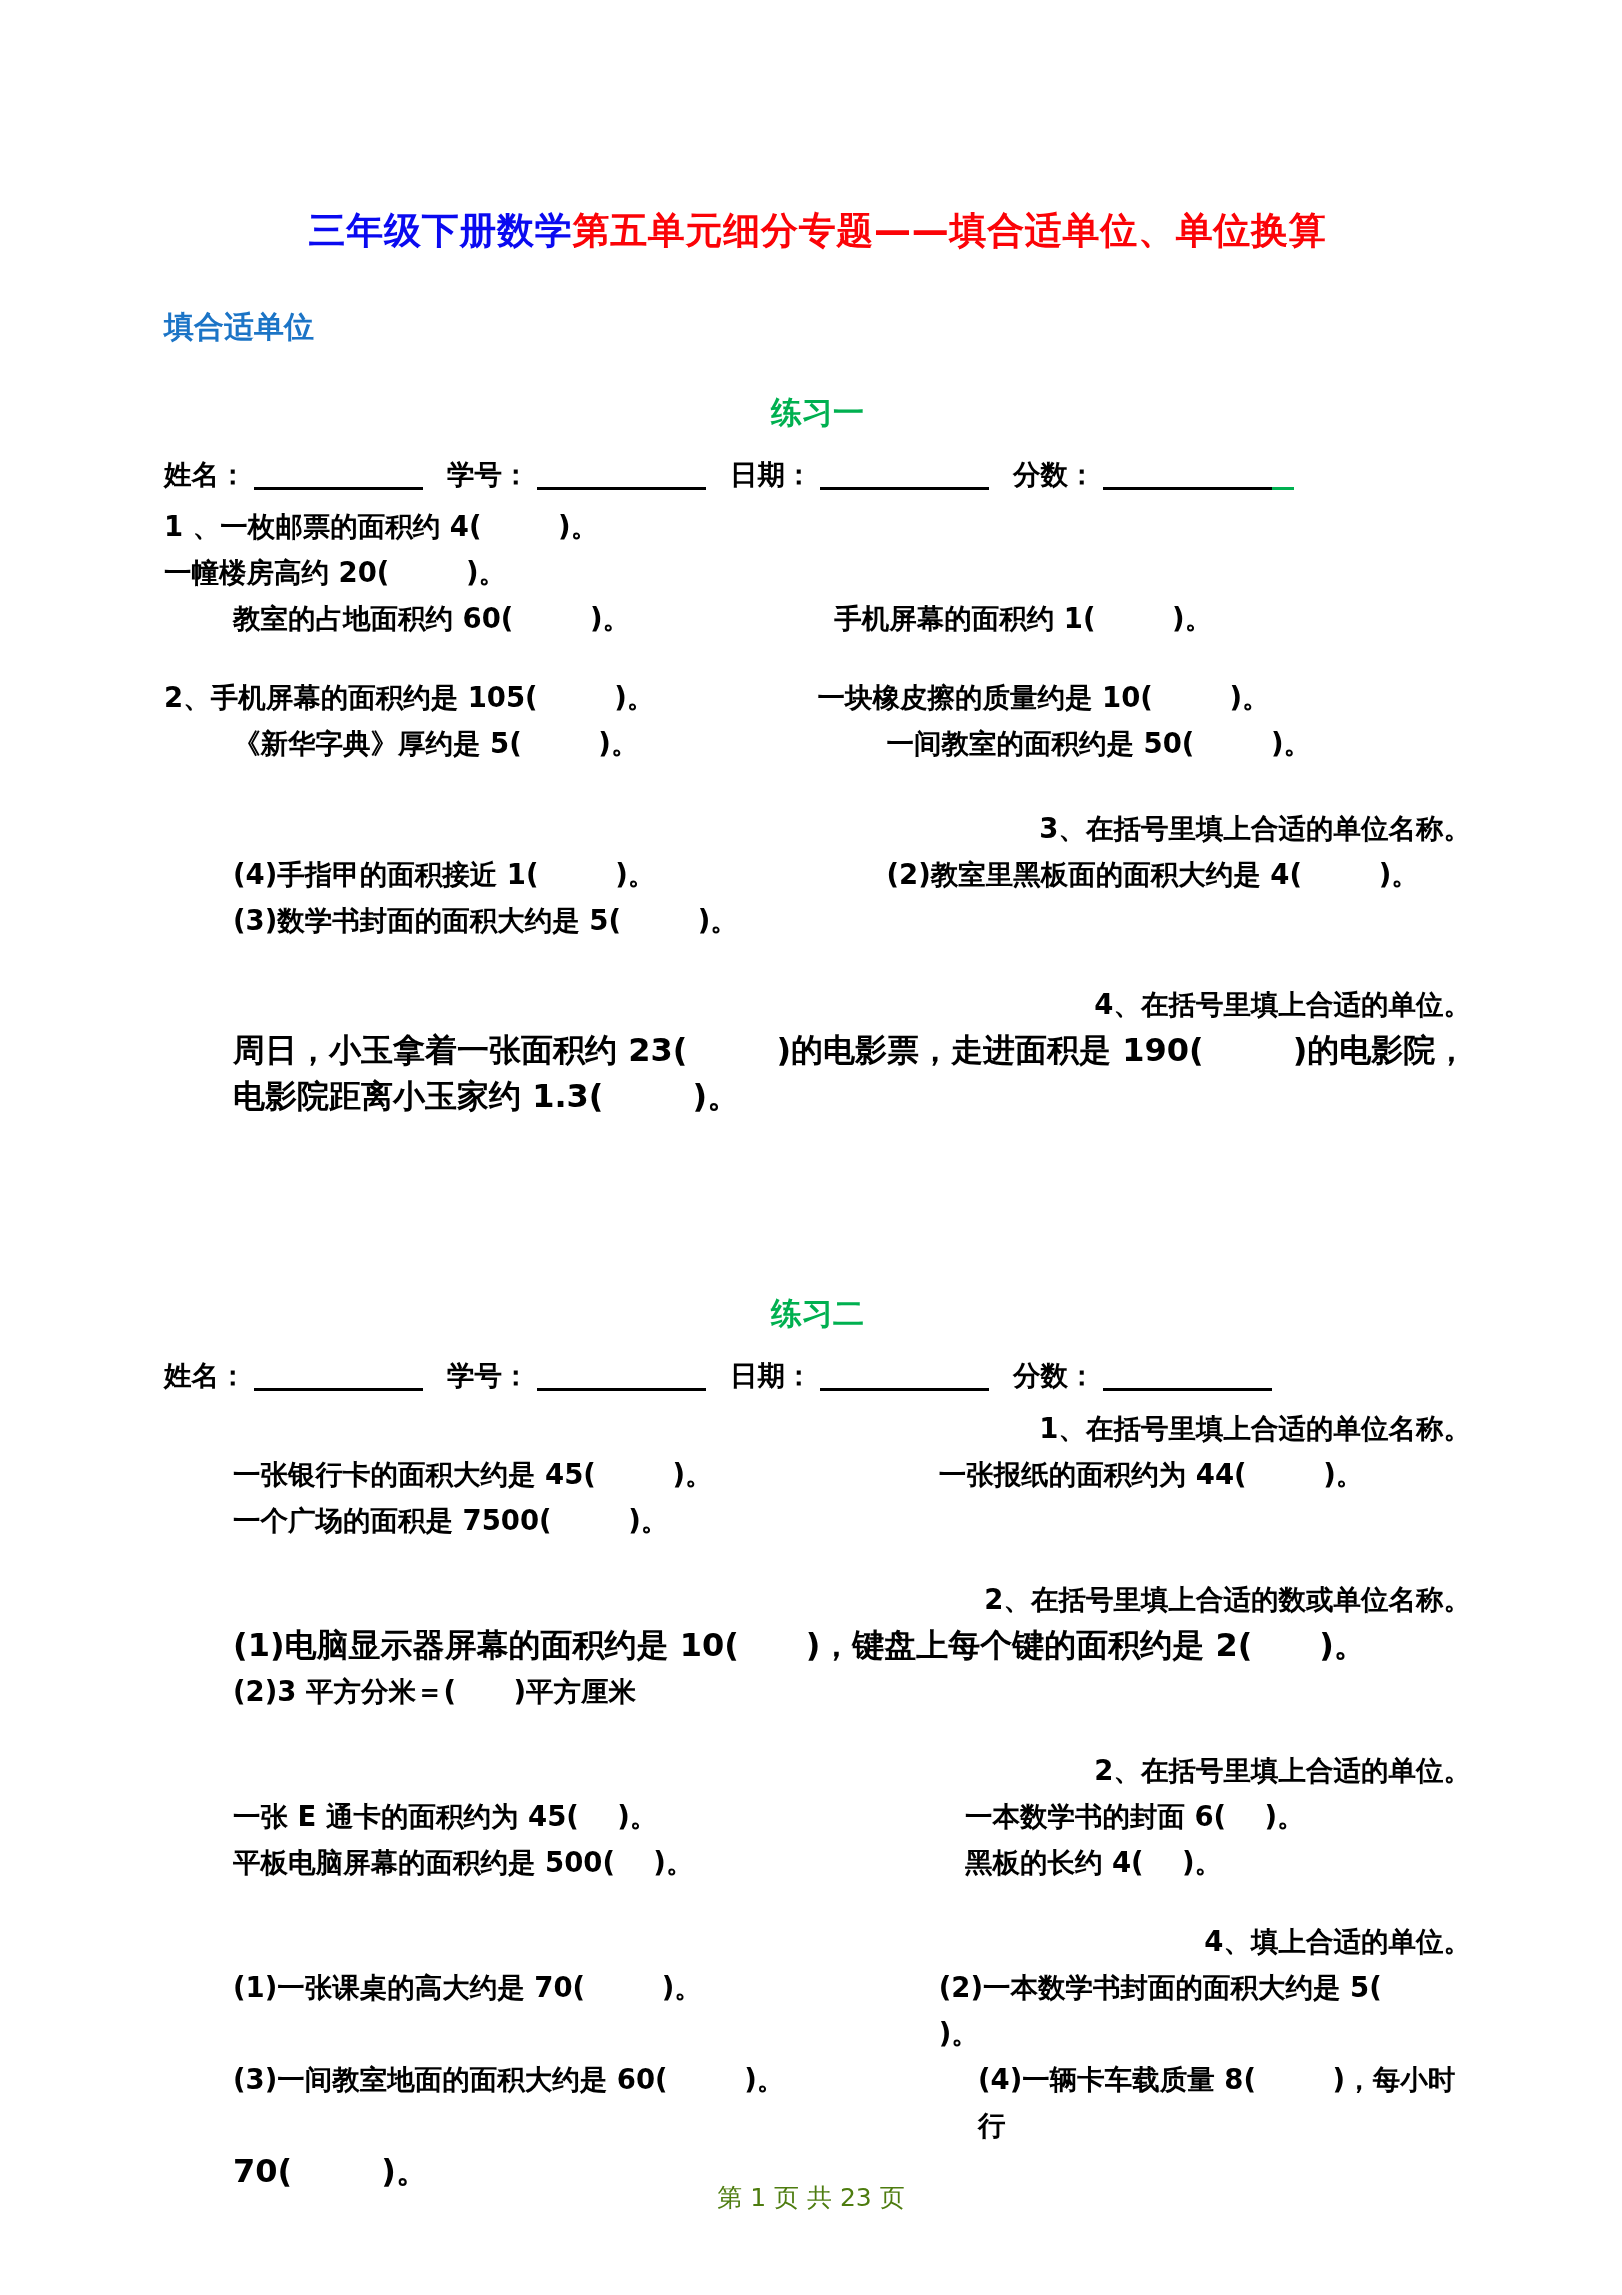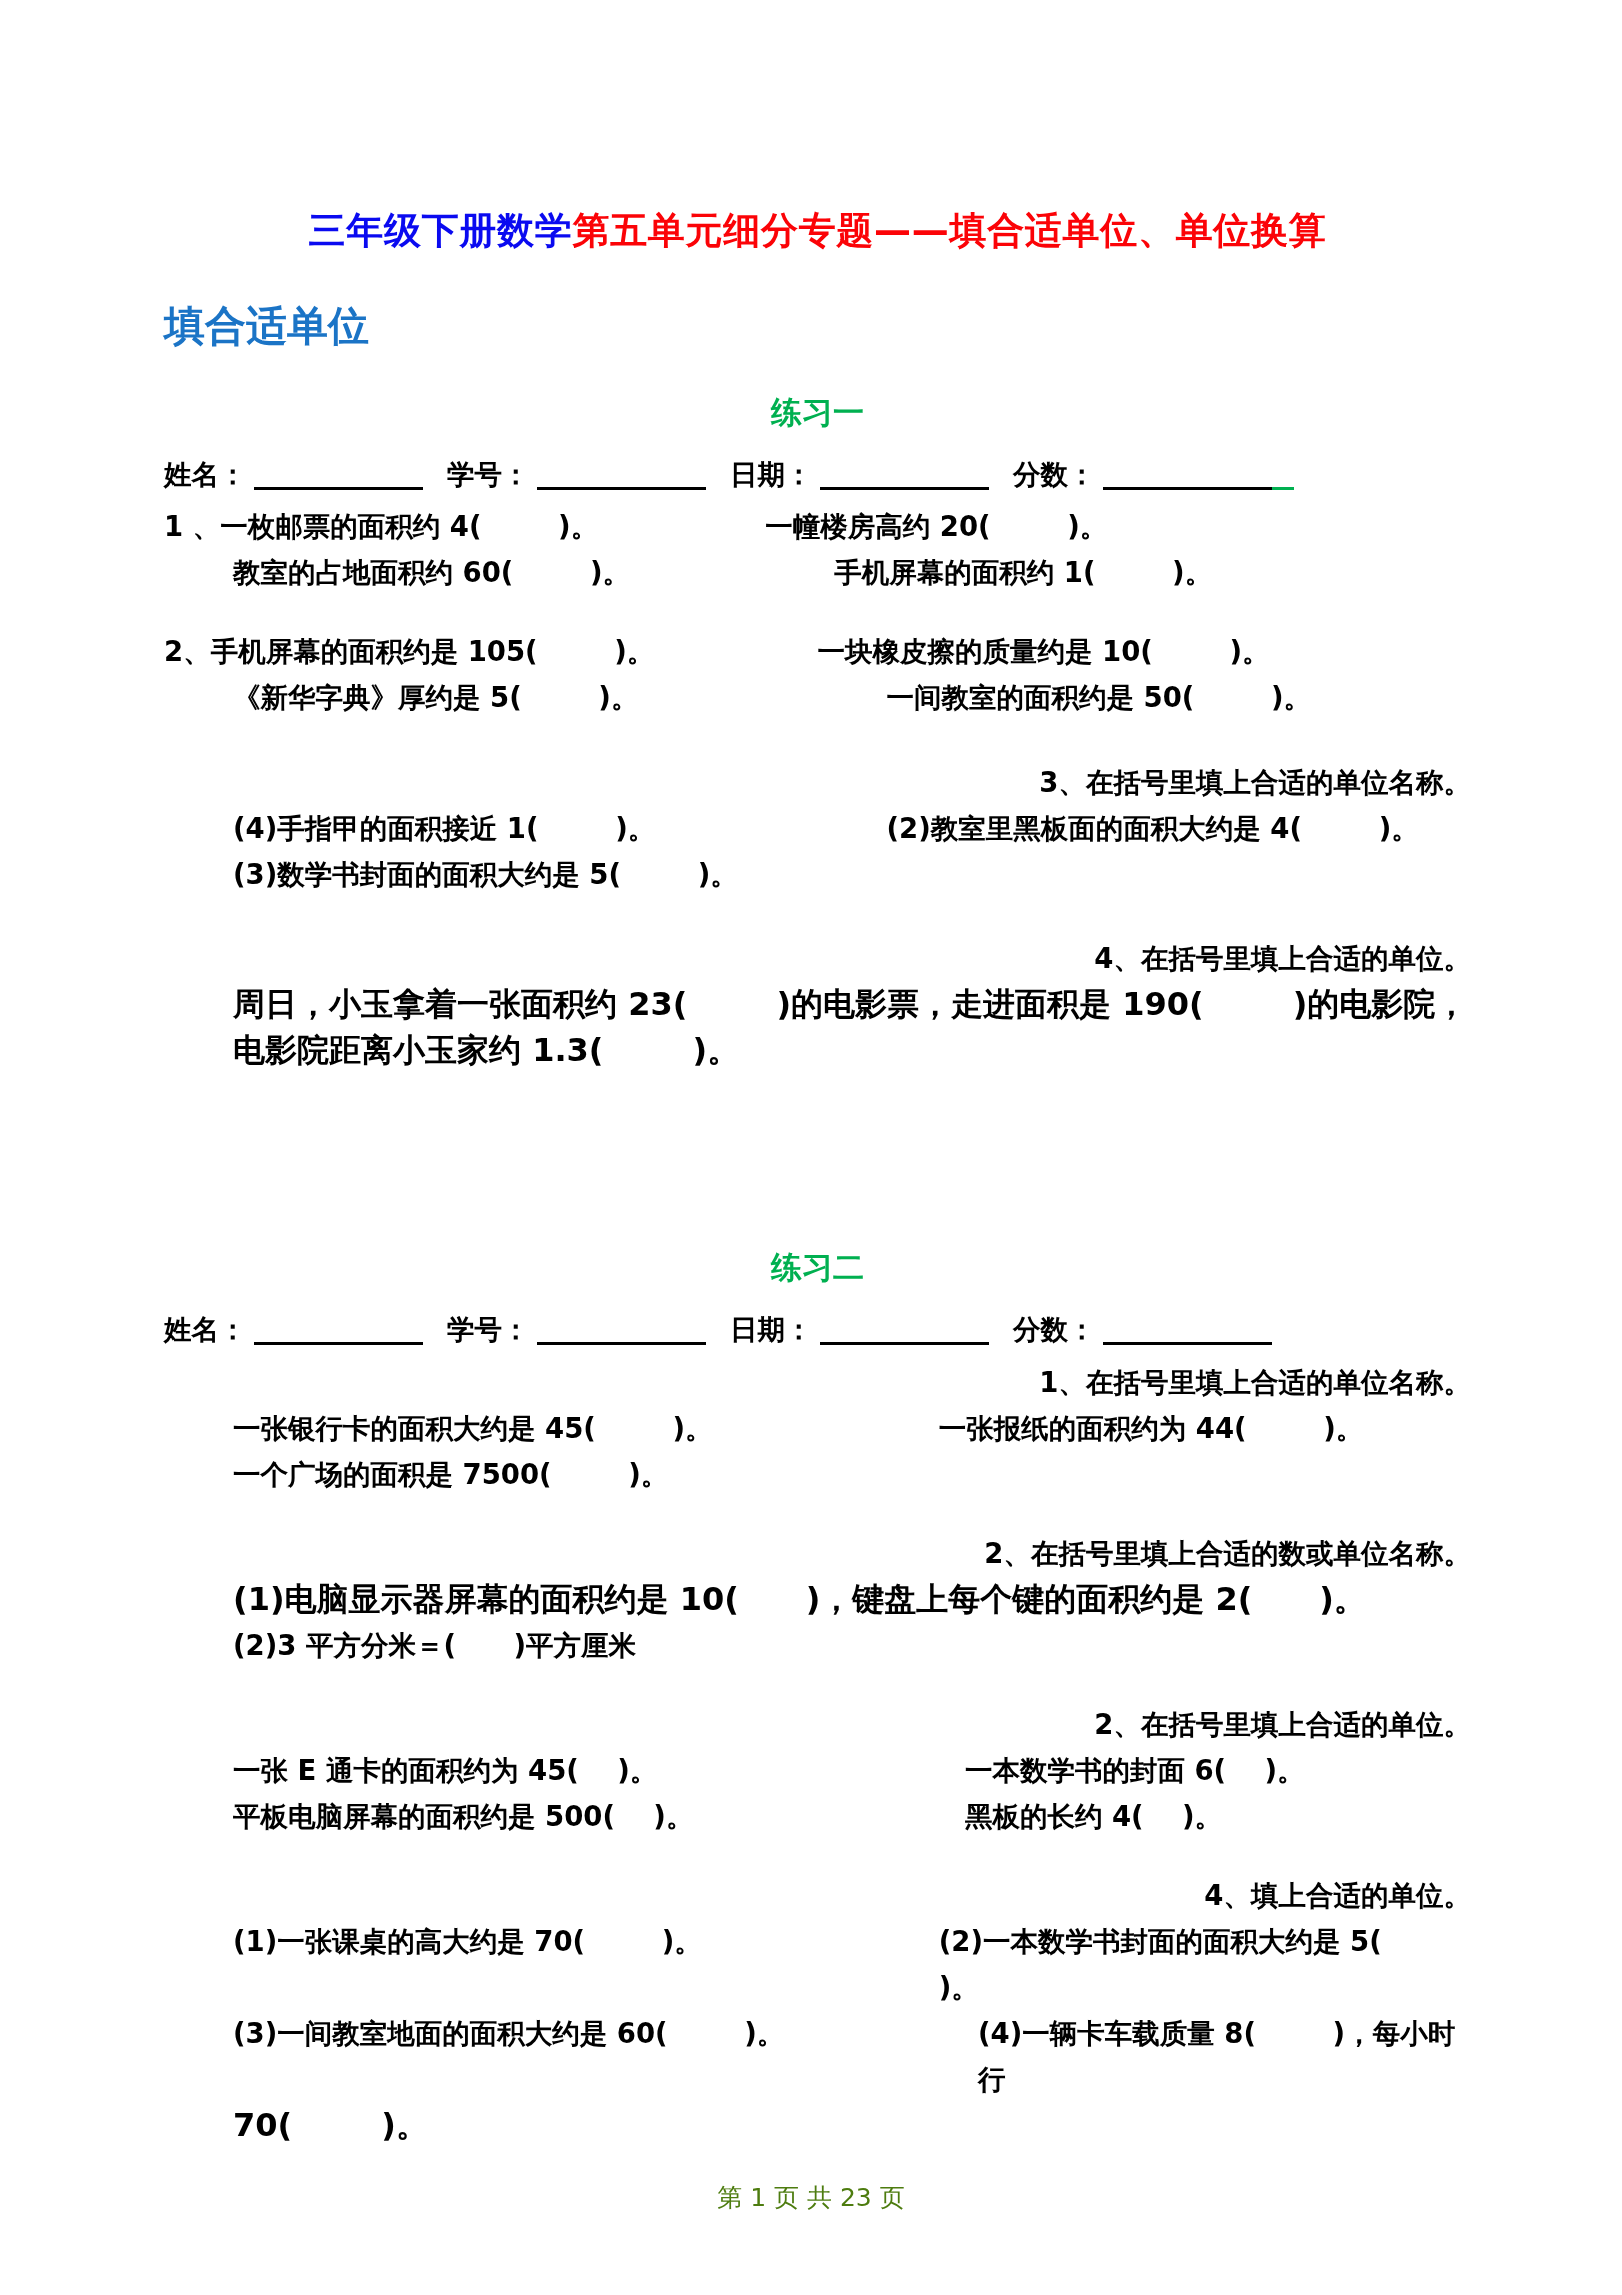--- a/index.html
+++ b/index.html
@@ -20,21 +20,21 @@
     font-weight:bold;
     line-height:46px;
     letter-spacing:0.7px;
     white-space:nowrap;
   }
   .t-blue{color:#0a0af0;}
   .t-red{color:#fb0307;}
 
   .heading{
     margin-top:52px;
-    font-size:41px;
+    font-size:30px;
     font-weight:bold;
     color:#1b74c6;
     line-height:41px;
   }
 
   .ex-title{
     margin-top:45px;
     text-align:center;
     font-size:31px;
     font-weight:bold;
@@ -91,21 +91,21 @@
   }
   .row .left{flex:0 0 46%;}
   .row.lw50 .left{flex-basis:50%;}
   .row.lw54 .left{flex-basis:54%;}
   .row.lw56 .left{flex-basis:56%;}
   .row.lw57 .left{flex-basis:57%;}
   .row .cell{display:block;}
   .row .right{flex:1 1 auto;}
   .row.indent .left{padding-left:69px;}
 
-  .mt20{margin-top:13px;}
+  .mt20{margin-top:13px;flex-direction:column;}
   .mt22{margin-top:14.4px;}
   .mt50{margin-top:33px;}
   .mt58{margin-top:38px;}
   .mt60{margin-top:39px;}
 
   .footer{
     position:absolute;
     top:2182px;
     left:0;
     width:100%;

